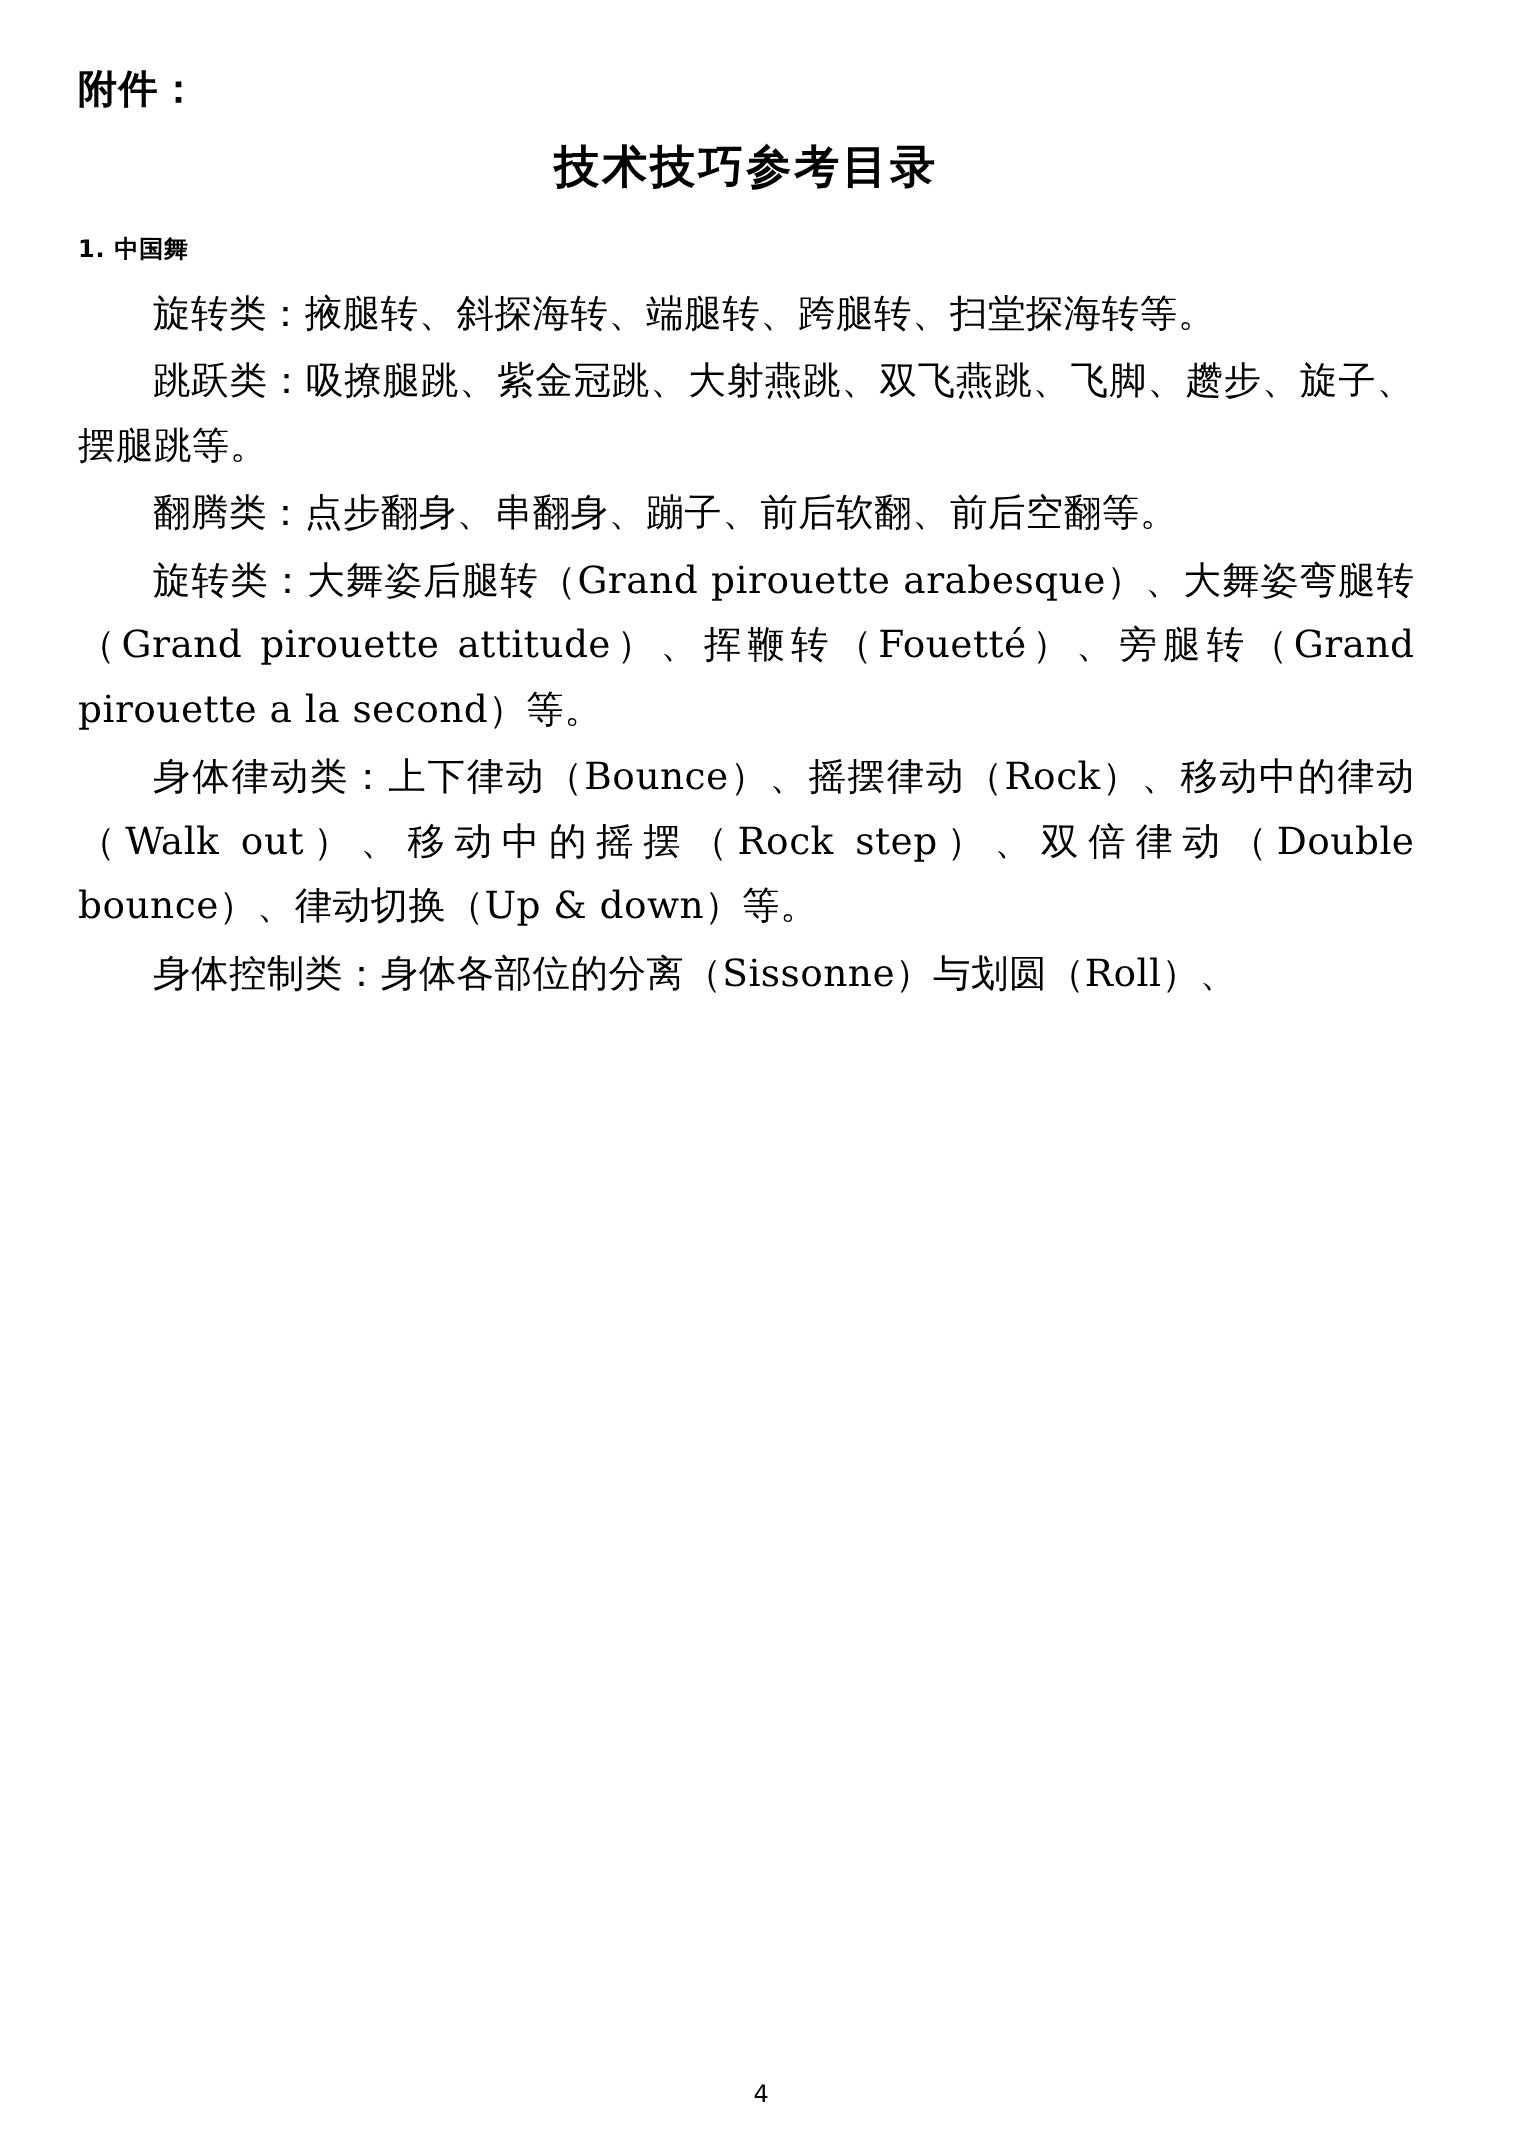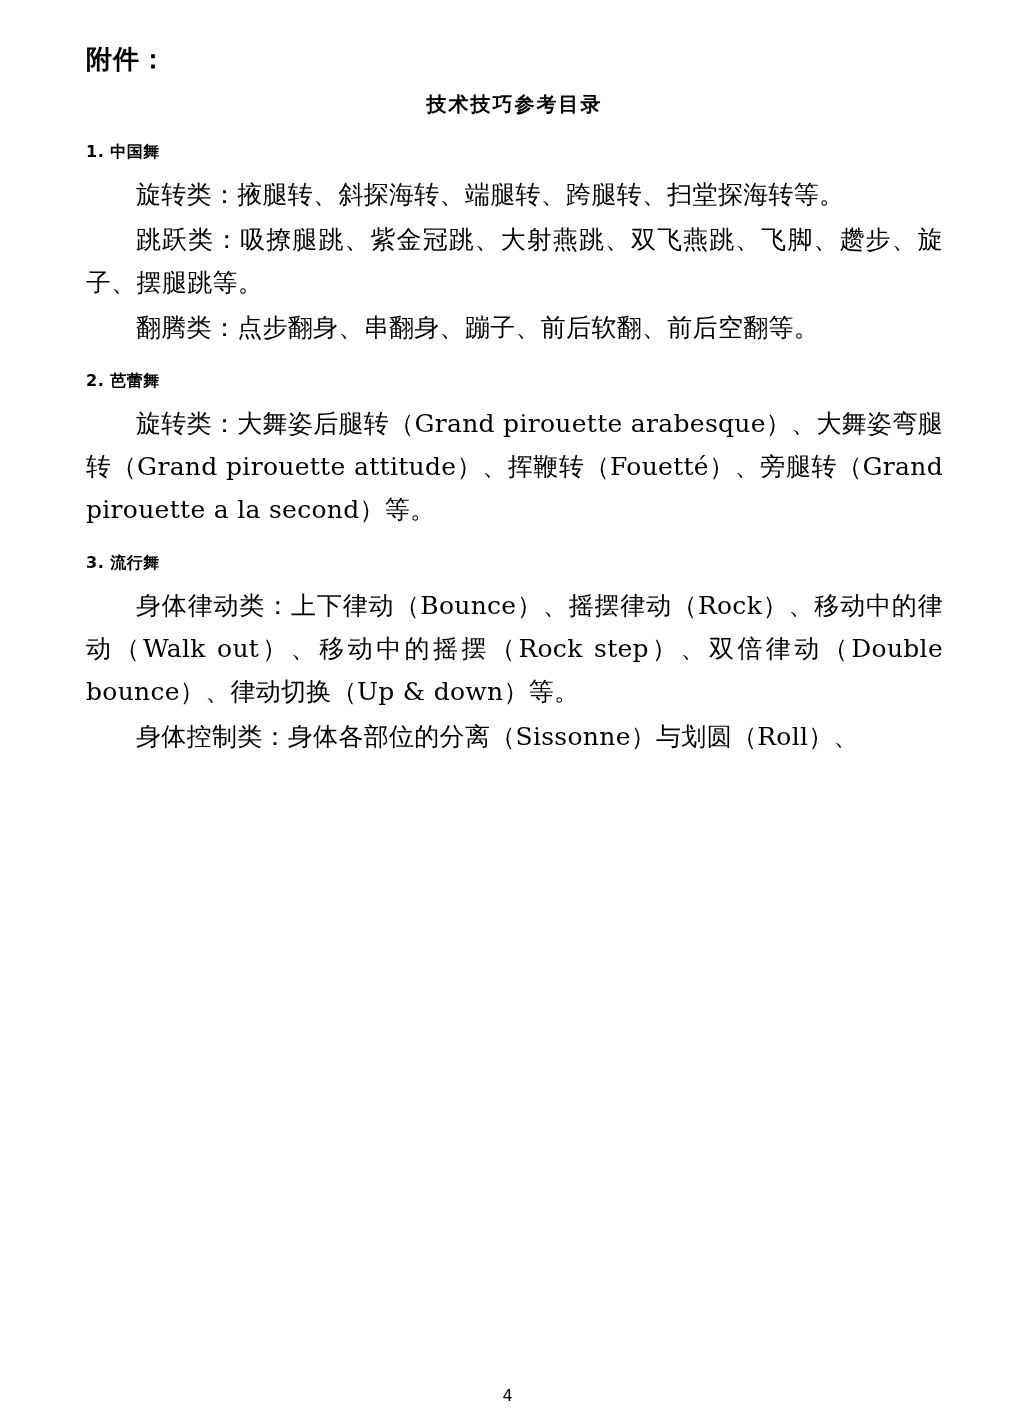--- a/index.html
+++ b/index.html
@@ -11,34 +11,34 @@
     width: 1015px;
     min-height: 1419px;
     font-family: "DejaVu Serif", "Liberation Serif", serif;
     color: #000000;
     position: relative;
   }
   .page {
     width: 1015px;
     min-height: 1419px;
     box-sizing: border-box;
-    padding: 36px 72px 40px 86px;
+    padding: 36px 72px 40px 52px;
     position: relative;
   }
   .attach-label {
     font-family: "DejaVu Sans", "Liberation Sans", sans-serif;
     font-size: 26px;
     font-weight: 700;
     letter-spacing: 1px;
     margin: 6px 0 10px 0;
   }
   .doc-title {
     text-align: center;
     font-family: "DejaVu Sans", "Liberation Sans", sans-serif;
-    font-size: 20px;
+    font-size: 30px;
     font-weight: 700;
     letter-spacing: 2px;
     margin: 14px 0 24px 0;
   }
   .section-heading {
     font-family: "DejaVu Sans", "Liberation Sans", sans-serif;
     font-size: 16px;
     font-weight: 700;
     margin: 22px 0 10px 0;
     letter-spacing: 0.5px;
@@ -73,21 +73,19 @@
 
   <div class="attach-label">附件：</div>
 
   <div class="doc-title">技术技巧参考目录</div>
 
   <div class="section-heading">1. 中国舞</div>
   <p class="para"><span class="lbl">旋转类：</span><span>掖腿转、斜探海转、端腿转、跨腿转、扫堂探海转等。</span></p>
   <p class="para"><span class="lbl">跳跃类：</span><span>吸撩腿跳、紫金冠跳、大射燕跳、双飞燕跳、飞脚、趱步、旋子、摆腿跳等。</span></p>
   <p class="para"><span class="lbl">翻腾类：</span><span>点步翻身、串翻身、蹦子、前后软翻、前后空翻等。</span></p>
 
-  <div class="section-heading">2. 芭蕾舞</div>
   <p class="para"><span class="lbl">旋转类：</span><span>大舞姿后腿转（Grand pirouette arabesque）、大舞姿弯腿转（Grand pirouette attitude）、挥鞭转（Fouetté）、旁腿转（Grand pirouette a la second）等。</span></p>
 
-  <div class="section-heading">3. 流行舞</div>
   <p class="para"><span class="lbl">身体律动类：</span><span>上下律动（Bounce）、摇摆律动（Rock）、移动中的律动（Walk out）、移动中的摇摆（Rock step）、双倍律动（Double bounce）、律动切换（Up &amp; down）等。</span></p>
   <p class="para"><span class="lbl">身体控制类：</span><span>身体各部位的分离（Sissonne）与划圆（Roll）、</span></p>
 
   <div class="page-number">4</div>
 </div>
 
 </body></html>

